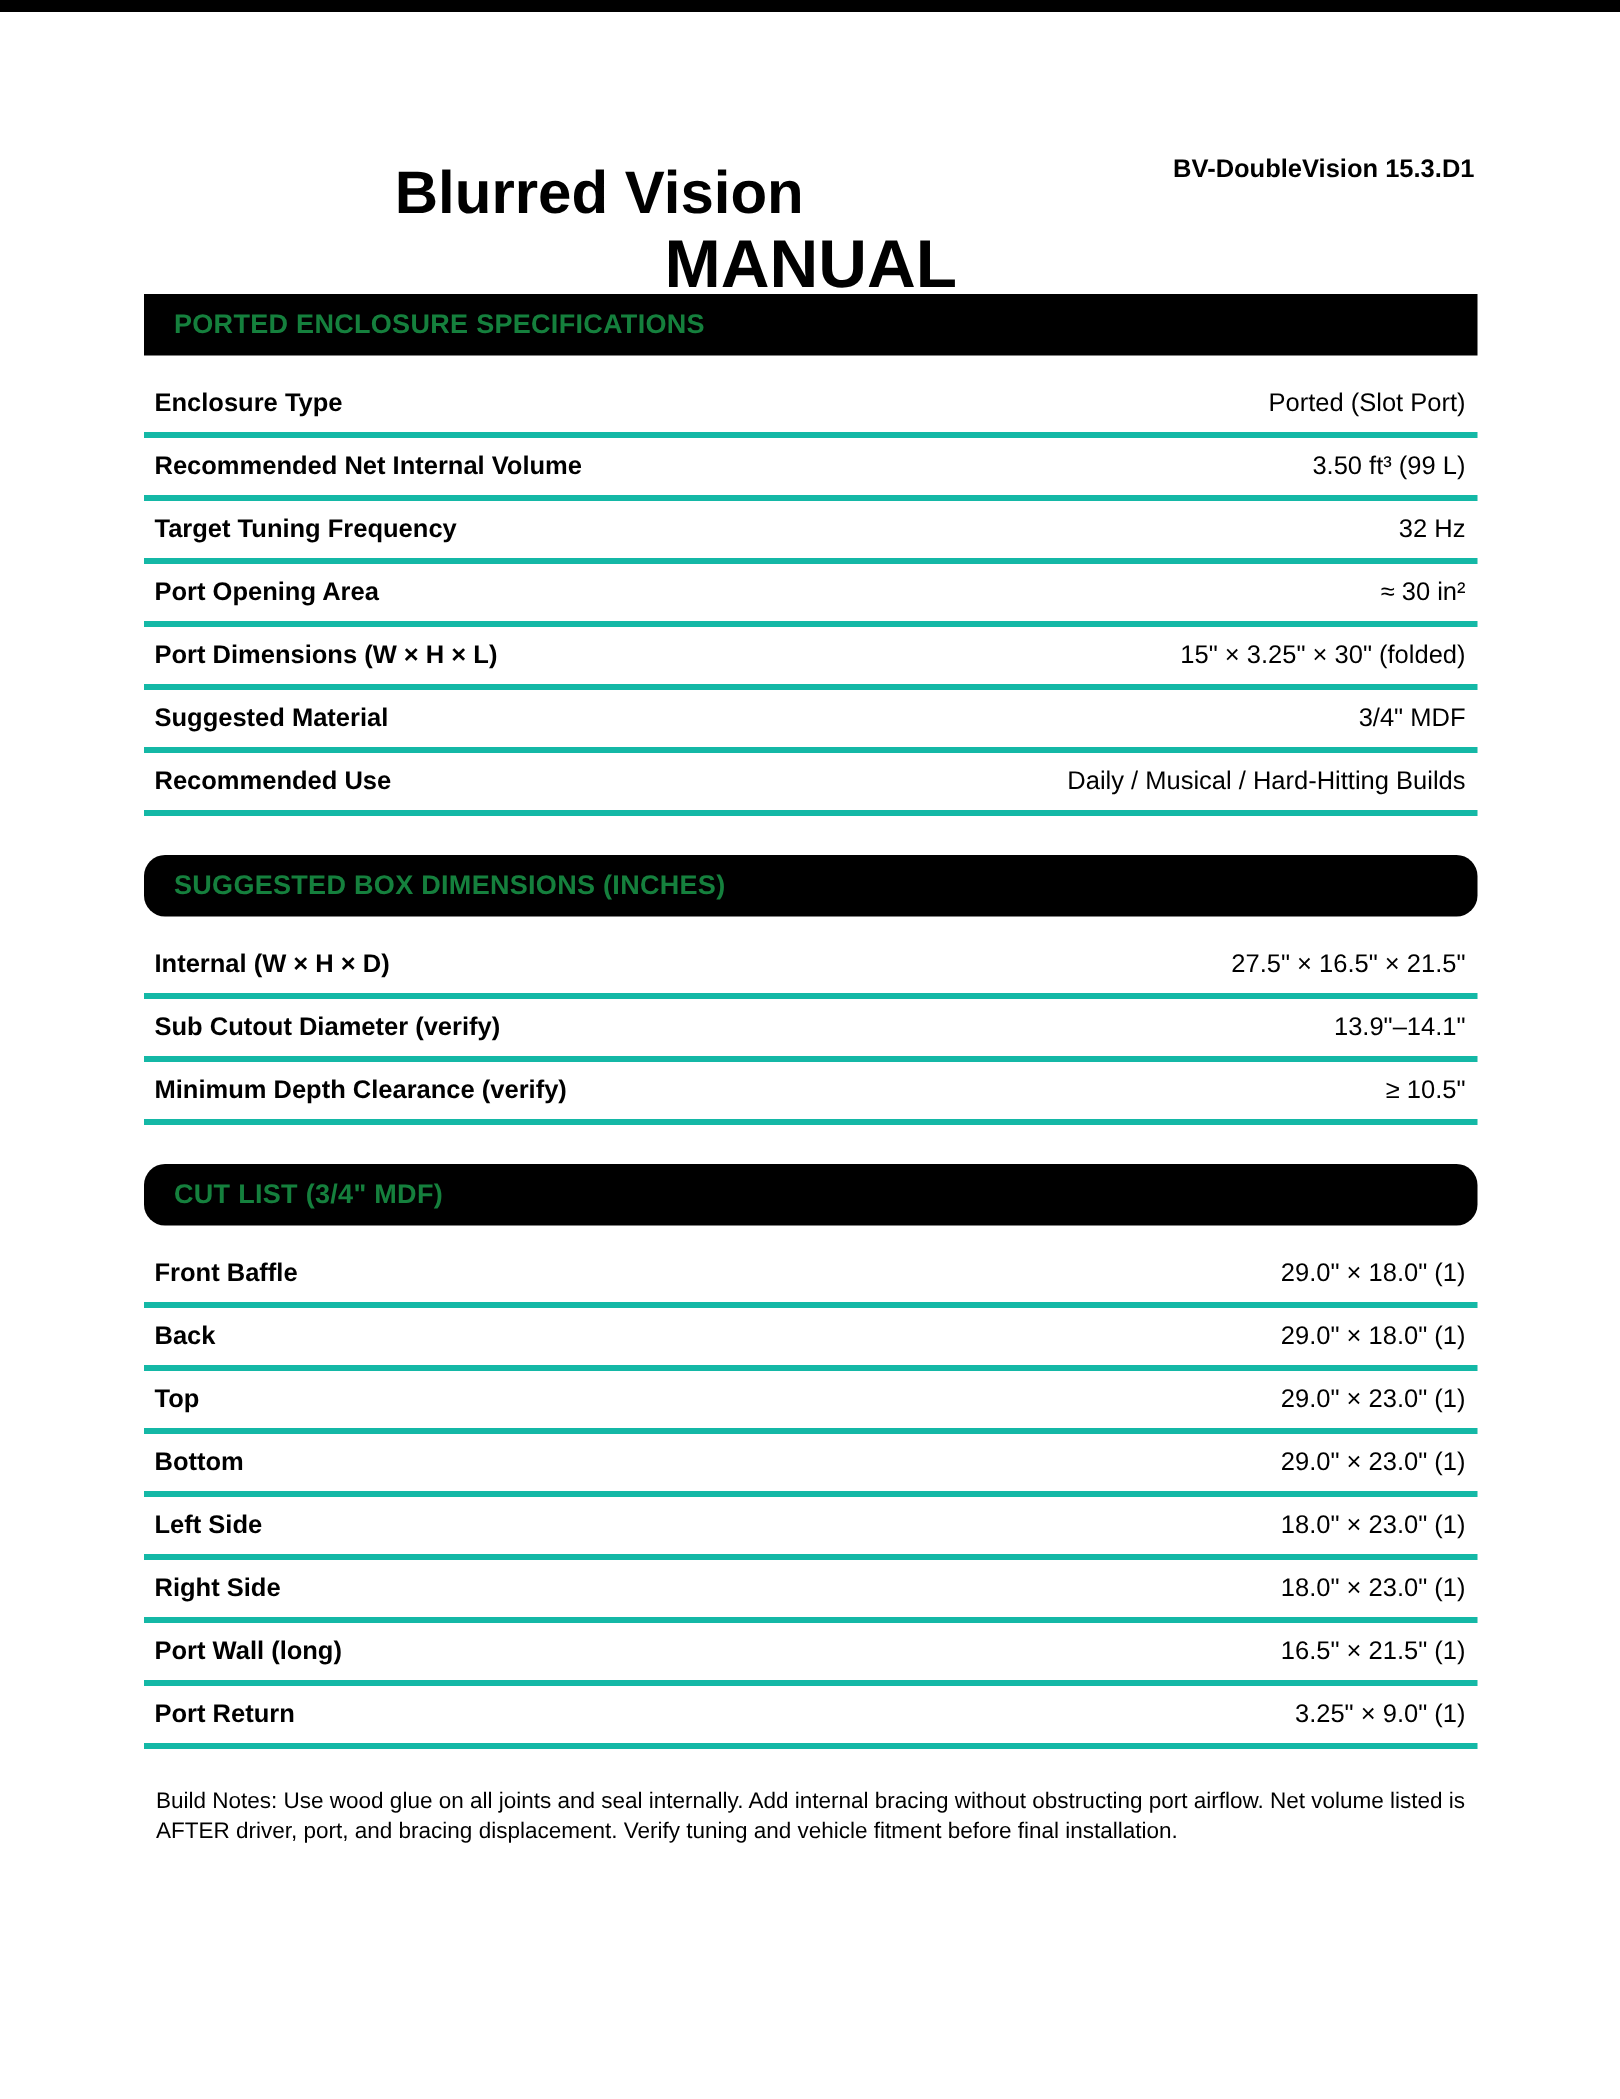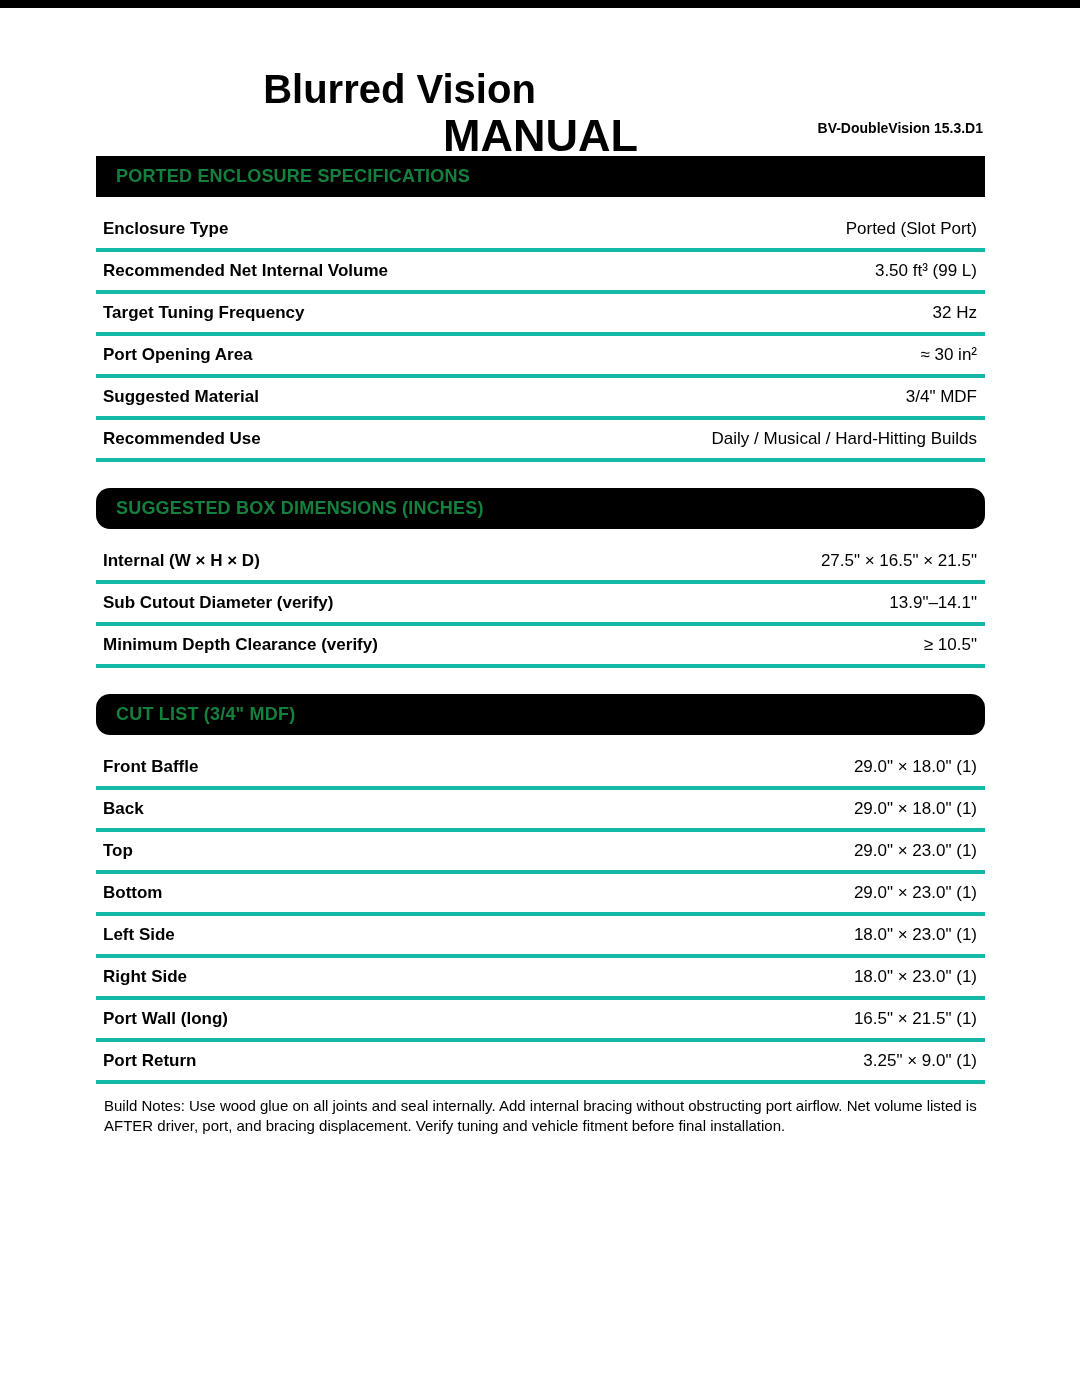--- a/index.html
+++ b/index.html
@@ -14,21 +14,21 @@
   .top-strip {
     width: 1080px;
     height: 8px;
     background: #000000;
   }
 
   .content {
     position: relative;
     margin-left: 96px;
     width: 889px;
-    padding-top: 58px;
+    padding-top: 98px;
   }
 
   .brand-title {
     font-size: 40px;
     font-weight: bold;
     line-height: 46px;
     text-align: center;
     padding-right: 282px;
     letter-spacing: 0px;
     white-space: nowrap;
@@ -38,23 +38,23 @@
     font-size: 45px;
     font-weight: bold;
     line-height: 52px;
     text-align: center;
     margin-top: -2px;
     white-space: nowrap;
   }
 
   .model-number {
     position: absolute;
-    top: 112px;
+    top: 95px;
     right: 2px;
-    font-size: 14px;
+    font-size: 17px;
     font-weight: bold;
     white-space: nowrap;
   }
 
   .section-bar {
     position: relative;
     z-index: 2;
     height: 41px;
     background: #000000;
     color: #15803d;
@@ -85,21 +85,21 @@
   }
   .row-value {
     font-size: 17px;
     font-weight: normal;
     padding-right: 8px;
     text-align: left;
     white-space: nowrap;
   }
 
   .build-notes {
-    margin-top: 12px;
+    margin-top: 25px;
     padding-left: 8px;
     padding-right: 6px;
     font-size: 15px;
     line-height: 20px;
     color: #000000;
   }
 </style>
 </head>
 <body>
 
@@ -125,20 +125,24 @@
     </div>
     <div class="spec-row">
       <span class="row-label">Target Tuning Frequency</span>
       <span class="row-value">32 Hz</span>
     </div>
     <div class="spec-row">
       <span class="row-label">Port Opening Area</span>
       <span class="row-value">≈ 30 in²</span>
     </div>
     <div class="spec-row">
+      <span class="row-label">Port Dimensions (W × H × L)</span>
+      <span class="row-value">15" × 3.25" × 30" (folded)</span>
+    </div>
+    <div class="spec-row">
       <span class="row-label">Suggested Material</span>
       <span class="row-value">3/4" MDF</span>
     </div>
     <div class="spec-row">
       <span class="row-label">Recommended Use</span>
       <span class="row-value">Daily / Musical / Hard-Hitting Builds</span>
     </div>
   </div>
 
   <div class="section-bar gap">

